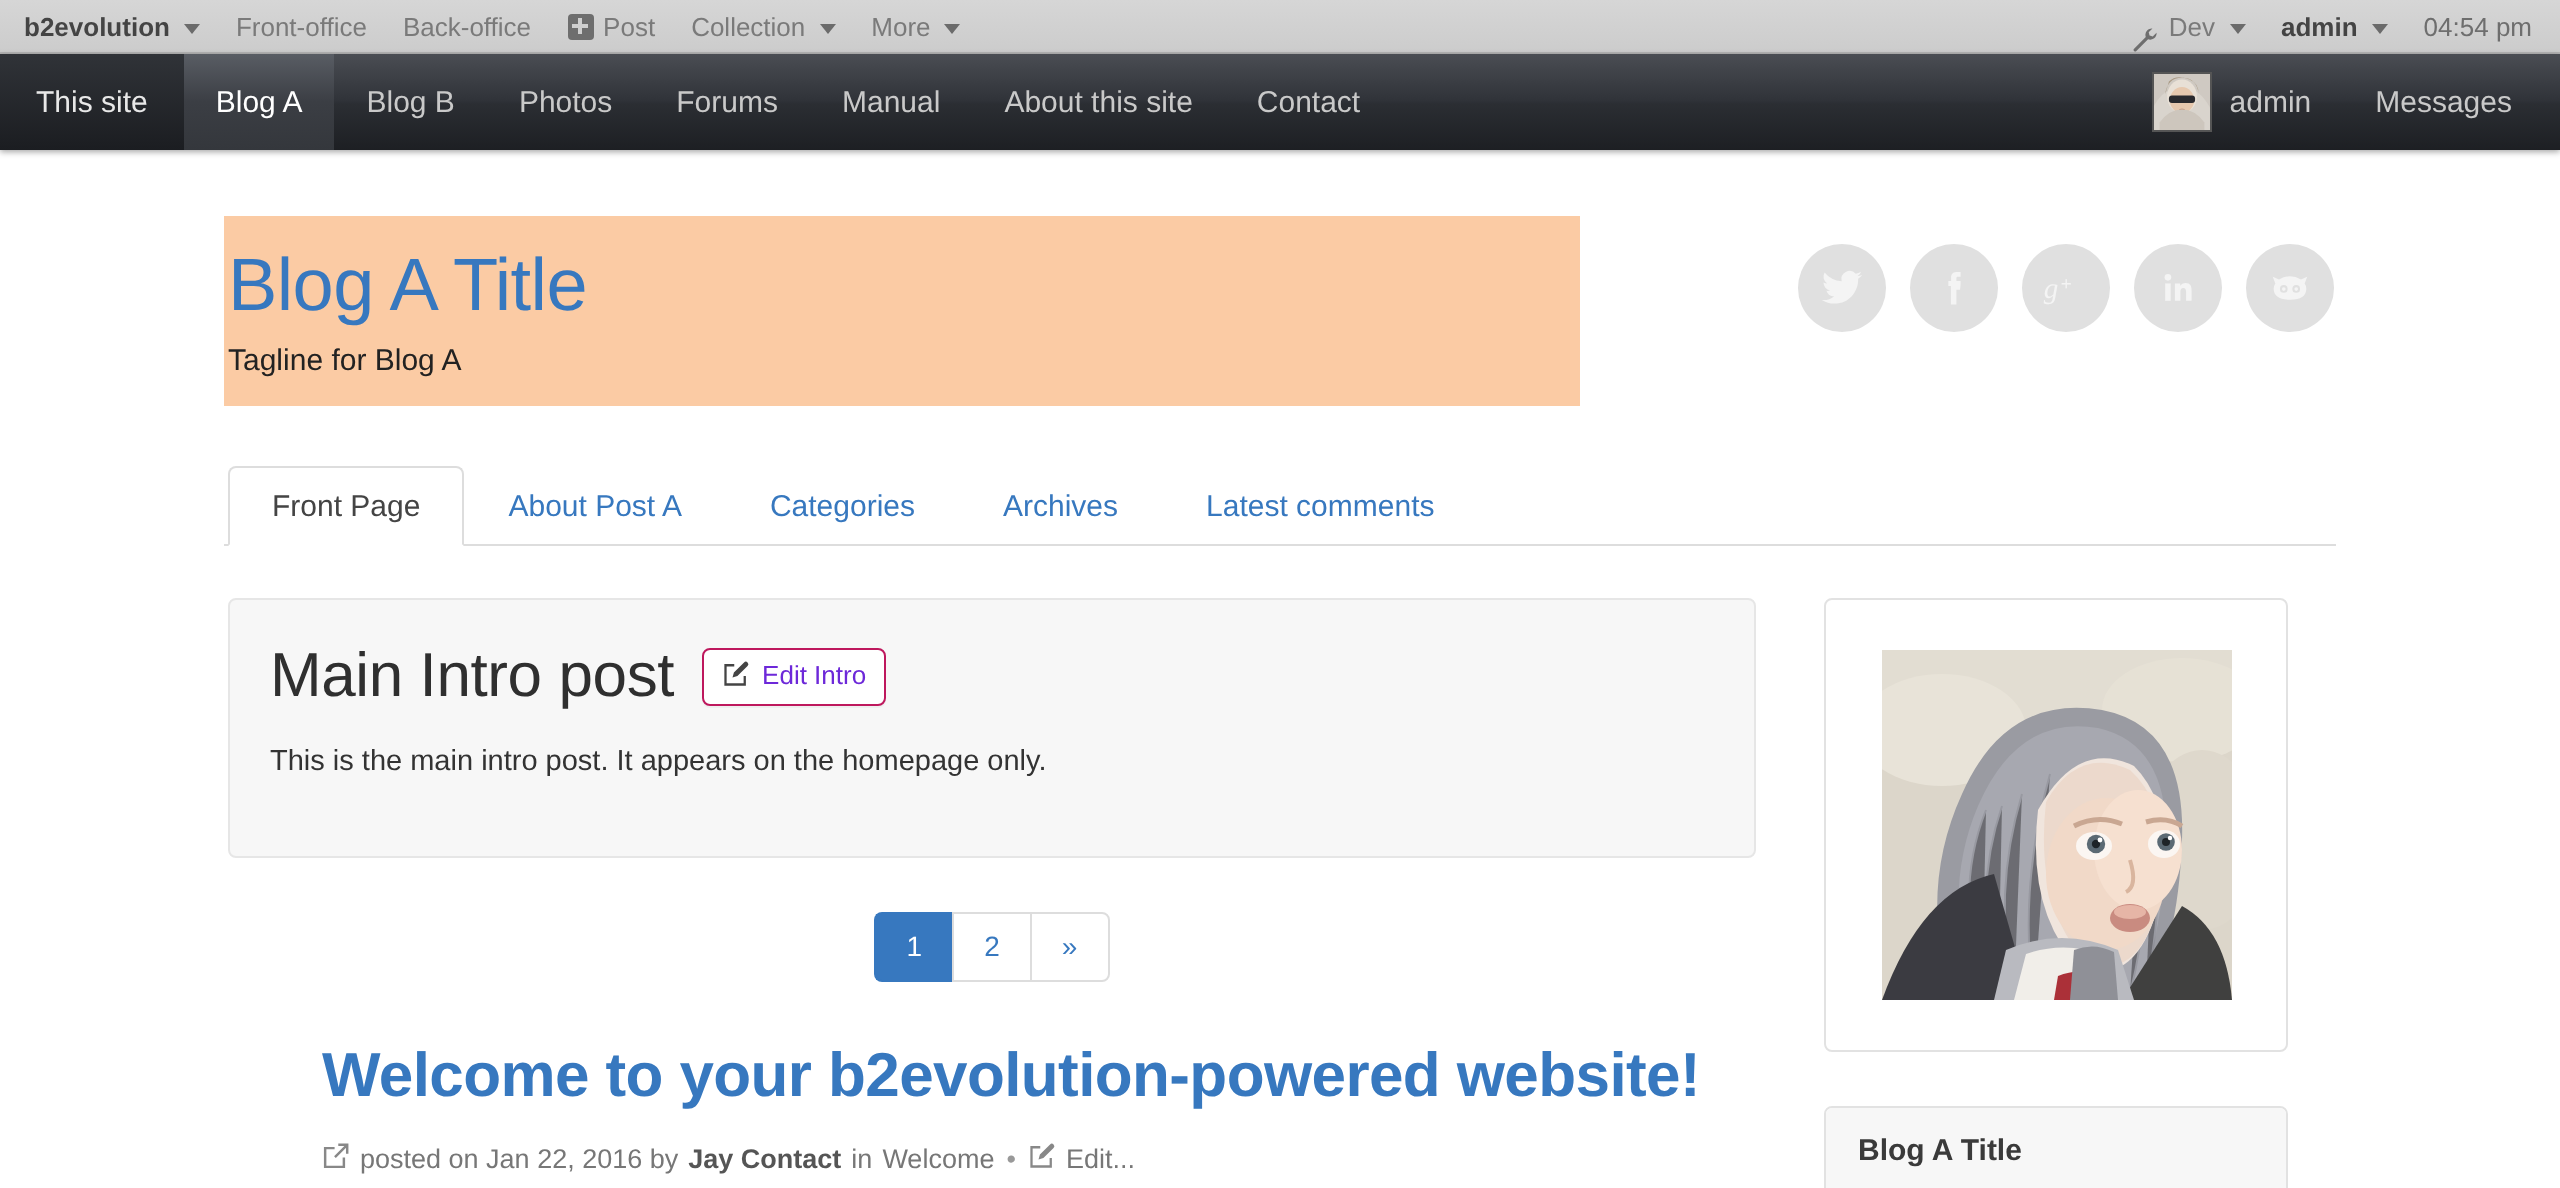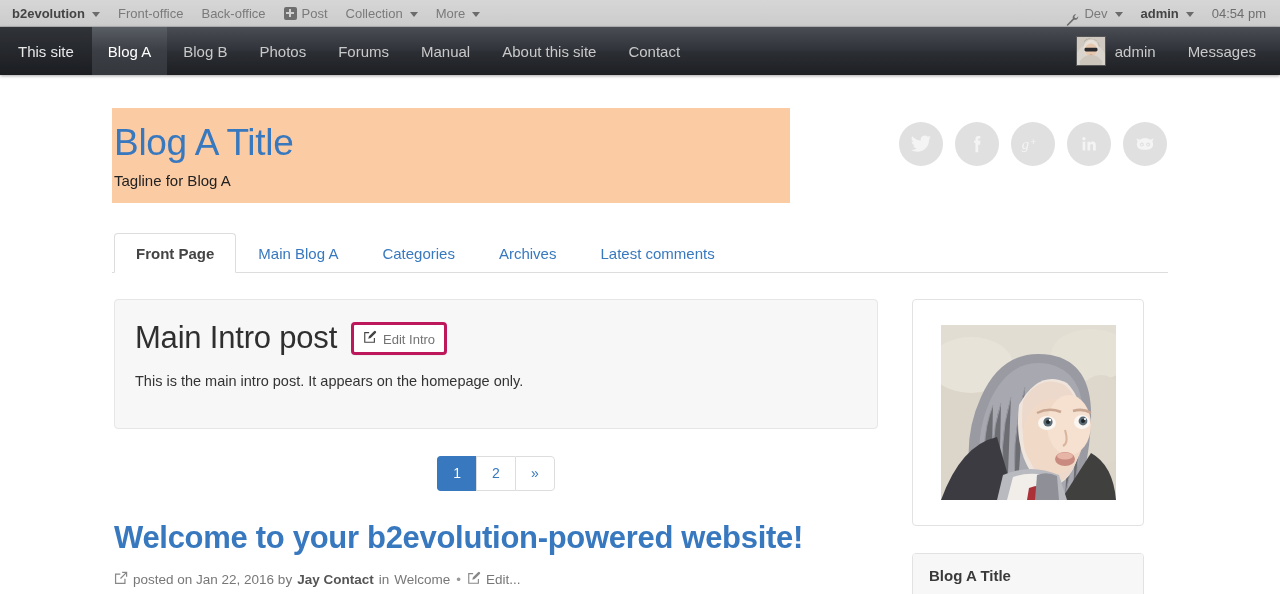--- a/index.html
+++ b/index.html
@@ -165,21 +165,21 @@
     font-size: 15px;
     color: #3778bf;
     position: relative;
     top: 1px;
     border: 1px solid transparent;
     border-radius: 4px 4px 0 0;
     white-space: nowrap;
   }
   .tab.active {
     color: #444;
-    font-weight: bold;
+    font-weight: normal;
     background: #fff;
     border-color: #ddd;
     border-bottom-color: #fff;
   }
 
   
   .cols { display: flex; gap: 34px; margin-top: 26px; padding-left: 2px;}
   .maincol { width: 764px; }
   .sidecol { width: 232px; }
 
@@ -193,28 +193,28 @@
   .intro-head { display: flex; align-items: center; gap: 14px; }
   .intro-head h2 {
     margin: 0;
     font-size: 31px;
     line-height: 1.1;
     font-weight: normal;
     color: #2f2f2f;
     letter-spacing: -0.2px;
   }
   .btn-edit {
-    border: 3px solid #be185d;
+    border: 1px solid #be185d;
     background: #fff;
     border-radius: 4px;
     padding: 5px 9px;
     font-size: 13px;
-    color: #737373;
+    color: #6d28d9;
     display: inline-flex;
-    align-items: flex-end;
+    align-items: flex-start;
     gap: 6px;
     white-space: nowrap;
     box-shadow: 0 1px 0 rgba(0,0,0,0.03);
   }
   .intro p {
     margin: 17px 0 15px 0;
     font-size: 14.5px;
     color: #333;
   }
 
@@ -233,21 +233,21 @@
   }
   .pager .pg:first-child { border-radius: 4px 0 0 4px; }
   .pager .pg:last-child { border-radius: 0 4px 4px 0; border-right: 1px solid #ddd; }
   .pager .pg.active {
     background: #3778bf;
     border-color: #3778bf;
     color: #fff;
   }
 
   
-  .post { margin-top: 29px; }
+  .post { margin-top: 29px; margin-left: 47px; }
   .post h2 {
     margin: 0;
     font-size: 31px;
     line-height: 1.15;
     font-weight: bold;
     color: #3778bf;
     letter-spacing: -0.3px;
   }
   .byline {
     margin-top: 16px;
@@ -428,21 +428,21 @@
             </svg>
         </span>
       </div>
     </div>
 
     <div class="tabs">
       <div class="tab active">
         <span>Front Page</span>
       </div>
       <div class="tab">
-        <span>Main Blog A</span>
+        <span>About Post A</span>
       </div>
       <div class="tab">
         <span>Categories</span>
       </div>
       <div class="tab">
         <span>Archives</span>
       </div>
       <div class="tab">
         <span>Latest comments</span>
       </div>

